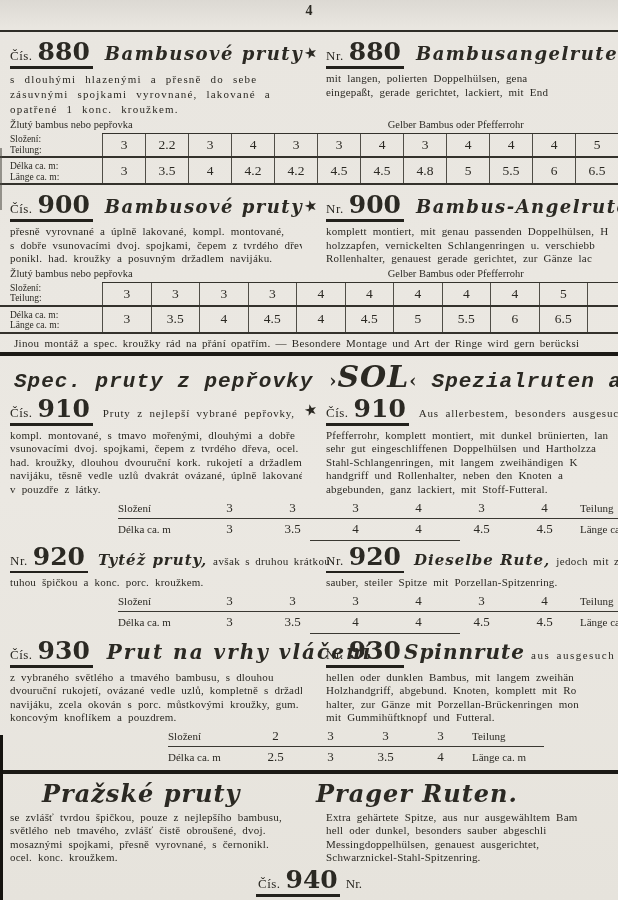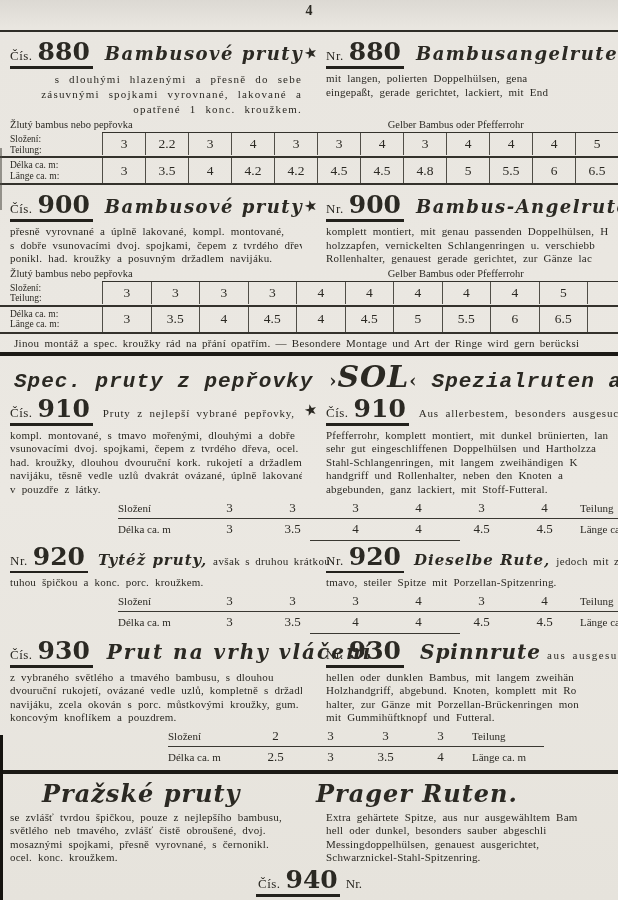--- a/index.html
+++ b/index.html
@@ -20,28 +20,28 @@
   .col-r{flex:1;position:relative;padding-left:24px;overflow:hidden;}
 
   .hgroup{display:inline-flex;align-items:baseline;border-bottom:3px solid #23211c;padding:0 3px 2px 0;}
   .pre{font-size:13px;letter-spacing:.5px;}
   .num{font-family:"DejaVu Serif",serif;font-size:25px;font-weight:700;margin-left:5px;line-height:.9;}
   .sec-title{font-family:"DejaVu Serif",serif;font-style:italic;font-weight:700;font-size:18px;letter-spacing:1.5px;margin-left:12px;white-space:nowrap;}
   .star{position:absolute;left:2px;top:3px;font-size:15px;display:inline-block;transform:rotate(-14deg);font-family:"DejaVu Sans",sans-serif;}
 
   .body-text{margin-top:3px;font-size:11px;line-height:13.5px;word-spacing:3px;letter-spacing:.2px;}
   .body-text .tline{white-space:nowrap;overflow:hidden;}
-  .sp .tline{letter-spacing:1.2px;word-spacing:5px;line-height:15px;text-align:right;}
+  .sp .tline{letter-spacing:1.2px;word-spacing:5px;line-height:15px;}
 
   .captions{display:flex;font-size:10.5px;margin-top:2px;height:13px;}
   .cap-l{padding-left:10px;}
   .cap-r{padding-left:255px;}
 
   .btable{margin:0;font-size:13.5px;}
-  .btrow{display:flex;align-items:flex-start;}
+  .btrow{display:flex;align-items:flex-end;}
   .btrow.r1{border-bottom:2px solid #34322c;}
   .btrow.r2{border-bottom:2px solid #34322c;}
   .btlabel{width:92px;flex:none;font-size:9.5px;line-height:10.5px;padding:2px 0 1px 10px;}
   .btcells{display:flex;flex:1;}
   .r1 .btcells{border-top:1.5px solid #34322c;}
   .btcell{flex:1;text-align:center;border-left:1px solid #504e47;display:flex;align-items:center;justify-content:center;}
   .r1 .btcell{height:22px;}
   .r2 .btcell{height:25px;}
   .t900 .btcell:last-child{flex:0 0 30px;color:transparent;}
 
@@ -333,21 +333,21 @@
     <div class="col-r">
       <div class="hrow">
         <span class="hgroup" style="border-bottom-width:2.5px">
           <span class="pre">Nr.</span>
           <span class="num">920</span>
         </span>
         <span class="inline-title">Dieselbe Rute,</span>
         <span class="after-title">jedoch mit zweiter</span>
       </div>
       <div class="body-text">
-          <div class="tline">tmavo, steiler Spitze mit Porzellan-Spitzenring.</div>
+          <div class="tline">sauber, steiler Spitze mit Porzellan-Spitzenring.</div>
         </div>
     </div>
   </div>
   <div class="ctable t920">
     <div class="ctrow ct1">
       <span class="ctlab-l">Složení</span>
       <span class="ctvals" style="display:flex">
           <span class="ctval">3</span>
           <span class="ctval">3</span>
           <span class="ctval">3</span>
@@ -387,21 +387,21 @@
           <div class="tline">navijáku, zcela okován s porc. můstkovými kroužky, gum.</div>
           <div class="tline">koncovým knoflíkem a pouzdrem.</div>
         </div>
     </div>
     <div class="col-r">
       <div class="hrow">
         <span class="hgroup">
           <span class="pre">Nr.</span>
           <span class="num">930</span>
         </span>
-        <span class="big-title" style="margin-left:16px;letter-spacing:1px">Spinnrute</span>
+        <span class="big-title" style="margin-left:0;letter-spacing:1px">Spinnrute</span>
         <span class="after-title" style="margin-left:6px;letter-spacing:1.5px">aus ausgesuch</span>
       </div>
       <div class="body-text">
           <div class="tline">hellen oder dunklen Bambus, mit langem zweihän</div>
           <div class="tline">Holzhandgriff, abgebund. Knoten, komplett mit Ro</div>
           <div class="tline">halter, zur Gänze mit Porzellan-Brückenringen mon</div>
           <div class="tline">mit Gummihüftknopf und Futteral.</div>
         </div>
     </div>
   </div>

